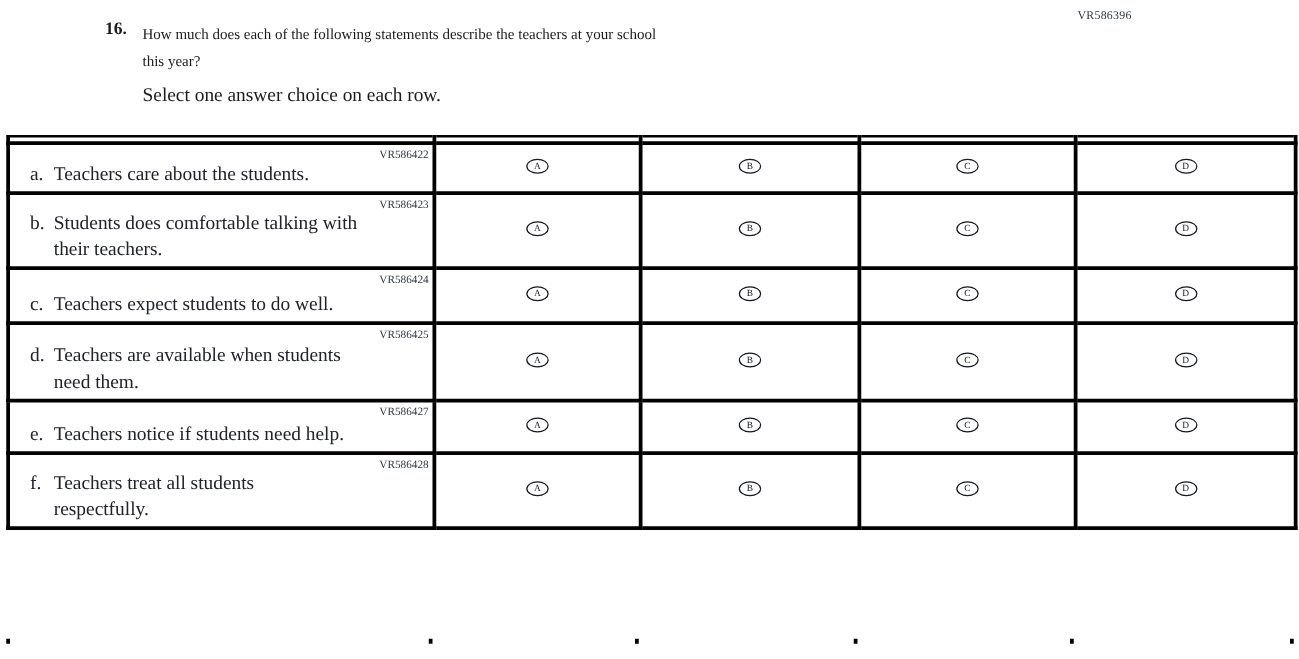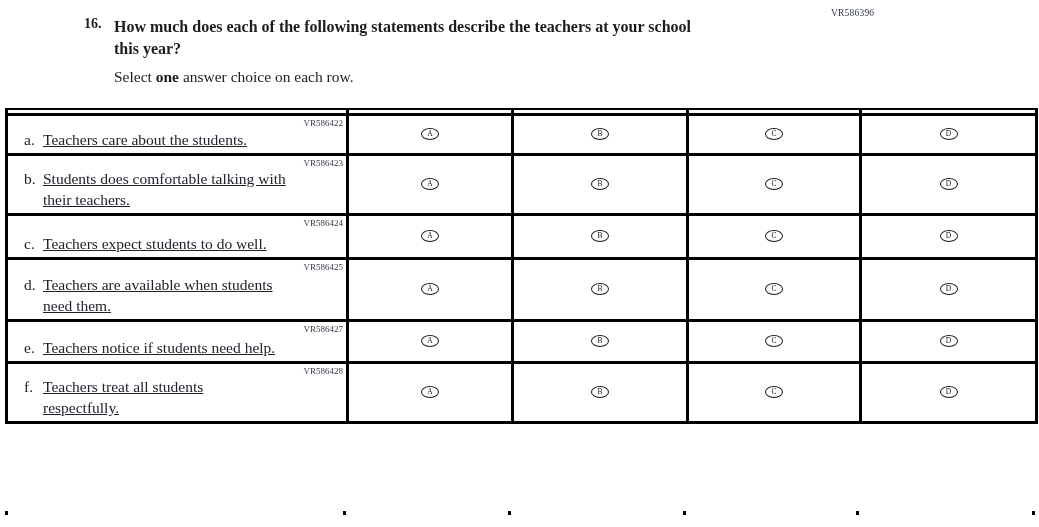--- a/index.html
+++ b/index.html
@@ -5,28 +5,28 @@
   html, body { margin:0; padding:0; }
   body {
     width:1039px; height:527px;
     background:#ffffff;
     font-family:"Liberation Serif", "DejaVu Serif", serif;
     color:#1c1c1c;
     position:relative;
     overflow:hidden;
   }
   .form-code {
-    position:absolute; left:831px; top:8px;
+    position:absolute; left:862px; top:8px;
     font-size:9.5px; color:#323a46; letter-spacing:0.2px;
   }
   .question { position:absolute; left:84px; top:16px; display:flex; }
   .q-num { font-weight:bold; font-size:14px; width:30px; flex:none; }
-  .q-text { font-size:16px; line-height:22px; white-space:pre-line; width:710px;font-weight:bold; }
+  .q-text { font-size:12px; line-height:22px; white-space:pre-line; width:710px; }
   .instruction { position:absolute; left:114px; top:68px; font-size:15.5px; }
-  .instruction .bold { font-weight:bold; }
+  .instruction .bold { font-weight:normal; }
 
   table.matrix {
     position:absolute; left:5px; top:108px; width:1030px;
     border-collapse:collapse; table-layout:fixed;
   }
   .matrix td, .matrix th { border:3px solid #000; }
   th.col-hdr {
     font-size:14.8px; font-weight:bold; text-align:center; vertical-align:middle;
     line-height:16.5px; white-space:pre-line; height:66px; padding:0; color:#14161c;
   }
@@ -34,21 +34,21 @@
   tr.gap td {
     height:3px; padding:0; line-height:0; font-size:0;
     border-top:2px solid #000; border-bottom:3px solid #000;
   }
   td.stmt-cell {
     vertical-align:bottom; padding:0 2px 3px 16px; position:relative; color:#20232b;
   }
   .vr { position:absolute; top:2px; right:3px; font-size:9px; color:#323a46; }
   .stmt { display:flex; font-size:15.5px; line-height:21px; }
   .s-letter { width:19px; flex:none; }
-  .s-text { white-space:pre-line;text-decoration:underline; }
+  .s-text { white-space:pre-line; }
   td.opt-cell { text-align:center; vertical-align:middle; padding:0; }
   .bubble {
     display:inline-block; width:16px; height:10px;
     border:1.4px solid #15181f; border-radius:50%;
     position:relative; background:#fff; cursor:pointer;
   }
   .bubble span {
     position:absolute; left:0; right:0; top:50%; transform:translateY(-52%);
     font-size:7.5px; line-height:1; text-align:center; color:#15181f;
   }

